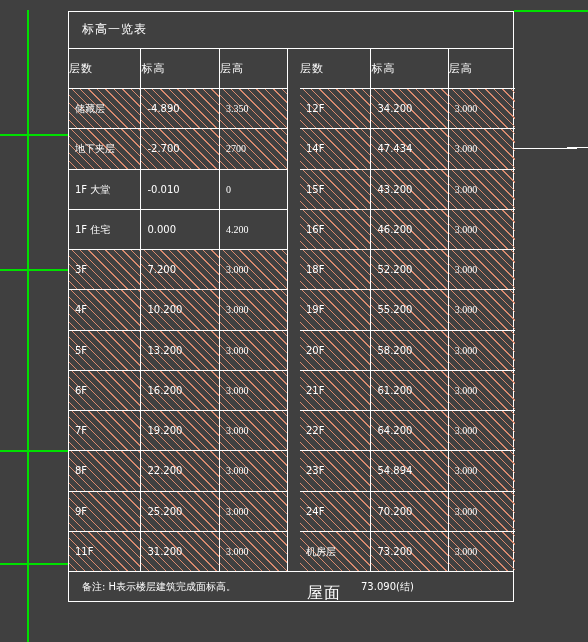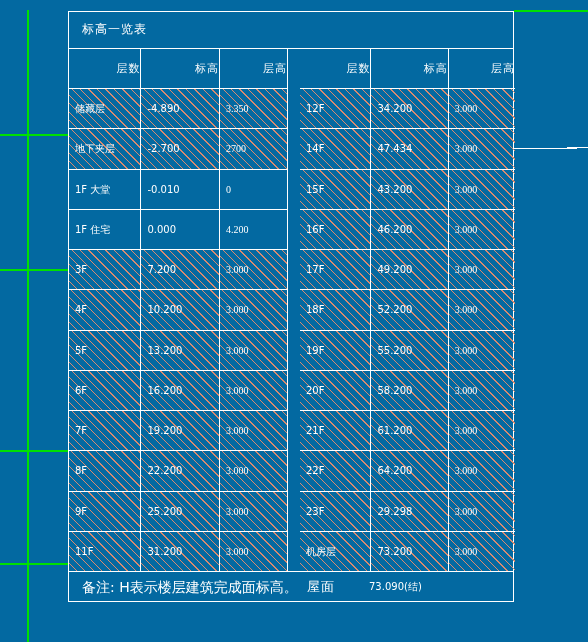--- a/index.html
+++ b/index.html
@@ -1,19 +1,19 @@
 <!DOCTYPE html>
 <html><head>
 <meta charset="utf-8">
 <style>
   html,body{margin:0;padding:0;background:#000;}
   body{width:588px;height:642px;position:relative;overflow:hidden;
        font-family:"DejaVu Sans","Liberation Sans",sans-serif;}
 
-  .canvas{position:absolute;inset:0;background:#0369a1;}
+  .canvas{position:absolute;inset:0;background:#404040;}
 
   
   .gline{position:absolute;background:#00e000;}
   .gv{width:2px;}
   .gh{height:2px;}
 
   
   .wline{position:absolute;background:#ffffff;height:1px;}
 
   
@@ -32,21 +32,21 @@
   
   .sub{position:absolute;top:0;height:100%;}
   .sub.left{left:0;width:219px;border-right:1px solid #ffffff;box-sizing:border-box;}
   .sub.right{left:231px;width:215px;}
 
   .sub table{border-collapse:collapse;width:100%;height:100%;table-layout:fixed;}
   .sub td,.sub th{border:1px solid #ffffff;color:#ffffff;font-size:10px;
                   font-weight:normal;padding:0 0 0 6px;text-align:left;
                   position:relative;overflow:hidden;height:29px;line-height:29px;
                   white-space:nowrap;}
-  .sub th{text-align:right;letter-spacing:1px;font-size:11px;padding:0;}
+  .sub th{text-align:left;letter-spacing:1px;font-size:11px;padding:0;}
   .sub tr.hdr td,.sub tr.hdr th{height:28px;}
 
   
   .sub table tr td:first-child,.sub table tr th:first-child{border-left:none;}
   .sub table tr td:last-child,.sub table tr th:last-child{border-right:none;font-family:Liberation Serif, serif;}
   .sub table tr:first-child td,.sub table tr:first-child th{border-top:none;}
   .sub table tr:last-child td{border-bottom:none;}
 
   
   col.c1{width:33%;}
@@ -56,24 +56,24 @@
   
   td.hatch::before{content:"";position:absolute;inset:0;pointer-events:none;
     background-image:repeating-linear-gradient(45deg,
         rgba(0,0,0,0) 0px, rgba(0,0,0,0) 5px,
         #d98a6e 5px, #d98a6e 6px);
     z-index:0;}
   td span.cv{position:relative;z-index:1;}
 
   
   .note-txt{position:absolute;left:13px;top:0;height:30px;line-height:30px;
-            color:#ffffff;font-size:14px;white-space:nowrap;}
-  .note-roof-lbl{position:absolute;left:238px;top:0;height:30px;line-height:30px;
-            color:#ffffff;font-size:13px;letter-spacing:1px;}
-  .note-roof-val{position:absolute;left:300px;top:0;height:30px;line-height:30px;
+            color:#ffffff;font-size:10px;white-space:nowrap;}
+  .note-roof-lbl{position:absolute;left:238px;top:6px;height:30px;line-height:30px;
+            color:#ffffff;font-size:16px;letter-spacing:1px;}
+  .note-roof-val{position:absolute;left:292px;top:0;height:30px;line-height:30px;
             color:#ffffff;font-size:10px;text-align:center;}
 </style>
 </head>
 <body>
 
 <div class="canvas">
 
   <div class="gline gv" style="left:27px;top:10px;height:632px;"></div>
   <div class="gline gh" style="left:0;top:134px;width:68px;"></div>
   <div class="gline gh" style="left:0;top:269px;width:68px;"></div>
@@ -196,25 +196,20 @@
                 <td class="hatch"><span class="cv">15F</span></td>
                 <td class="hatch"><span class="cv">43.200</span></td>
                 <td class="hatch"><span class="cv">3.000</span></td>
               </tr>
               <tr>
                 <td class="hatch"><span class="cv">16F</span></td>
                 <td class="hatch"><span class="cv">46.200</span></td>
                 <td class="hatch"><span class="cv">3.000</span></td>
               </tr>
               <tr>
-                <td class="hatch"><span class="cv">17F</span></td>
-                <td class="hatch"><span class="cv">49.200</span></td>
-                <td class="hatch"><span class="cv">3.000</span></td>
-              </tr>
-              <tr>
                 <td class="hatch"><span class="cv">18F</span></td>
                 <td class="hatch"><span class="cv">52.200</span></td>
                 <td class="hatch"><span class="cv">3.000</span></td>
               </tr>
               <tr>
                 <td class="hatch"><span class="cv">19F</span></td>
                 <td class="hatch"><span class="cv">55.200</span></td>
                 <td class="hatch"><span class="cv">3.000</span></td>
               </tr>
               <tr>
@@ -227,21 +222,26 @@
                 <td class="hatch"><span class="cv">61.200</span></td>
                 <td class="hatch"><span class="cv">3.000</span></td>
               </tr>
               <tr>
                 <td class="hatch"><span class="cv">22F</span></td>
                 <td class="hatch"><span class="cv">64.200</span></td>
                 <td class="hatch"><span class="cv">3.000</span></td>
               </tr>
               <tr>
                 <td class="hatch"><span class="cv">23F</span></td>
-                <td class="hatch"><span class="cv">29.298</span></td>
+                <td class="hatch"><span class="cv">54.894</span></td>
+                <td class="hatch"><span class="cv">3.000</span></td>
+              </tr>
+              <tr>
+                <td class="hatch"><span class="cv">24F</span></td>
+                <td class="hatch"><span class="cv">70.200</span></td>
                 <td class="hatch"><span class="cv">3.000</span></td>
               </tr>
               <tr>
                 <td class="hatch"><span class="cv">机房层</span></td>
                 <td class="hatch"><span class="cv">73.200</span></td>
                 <td class="hatch"><span class="cv">3.000</span></td>
               </tr>
             </tbody>
         </table>
       </div>

